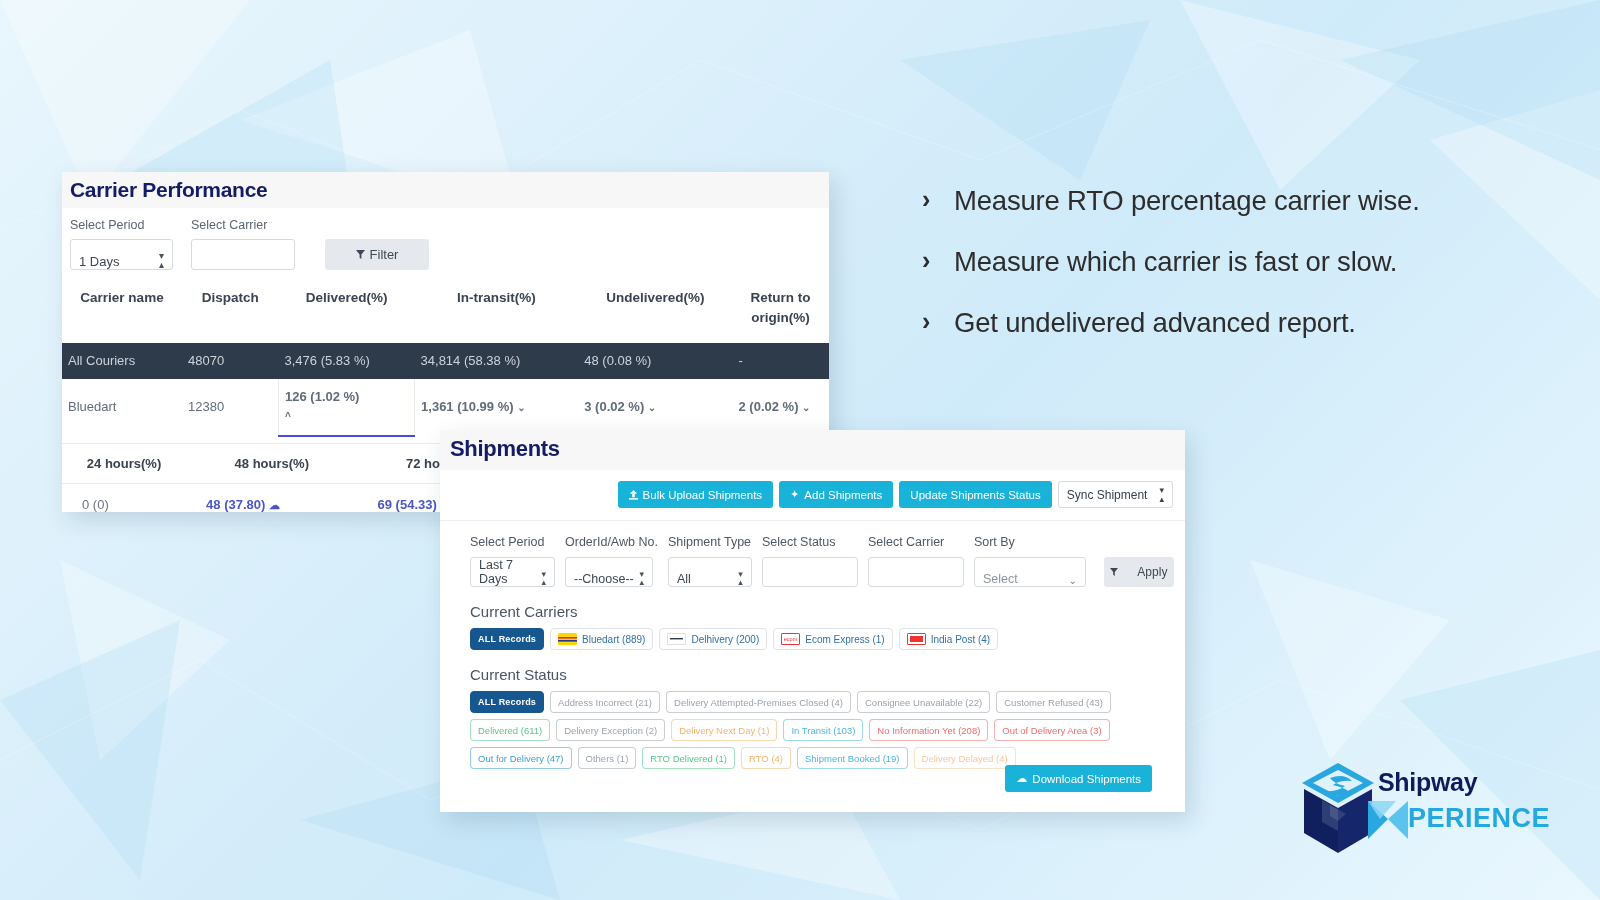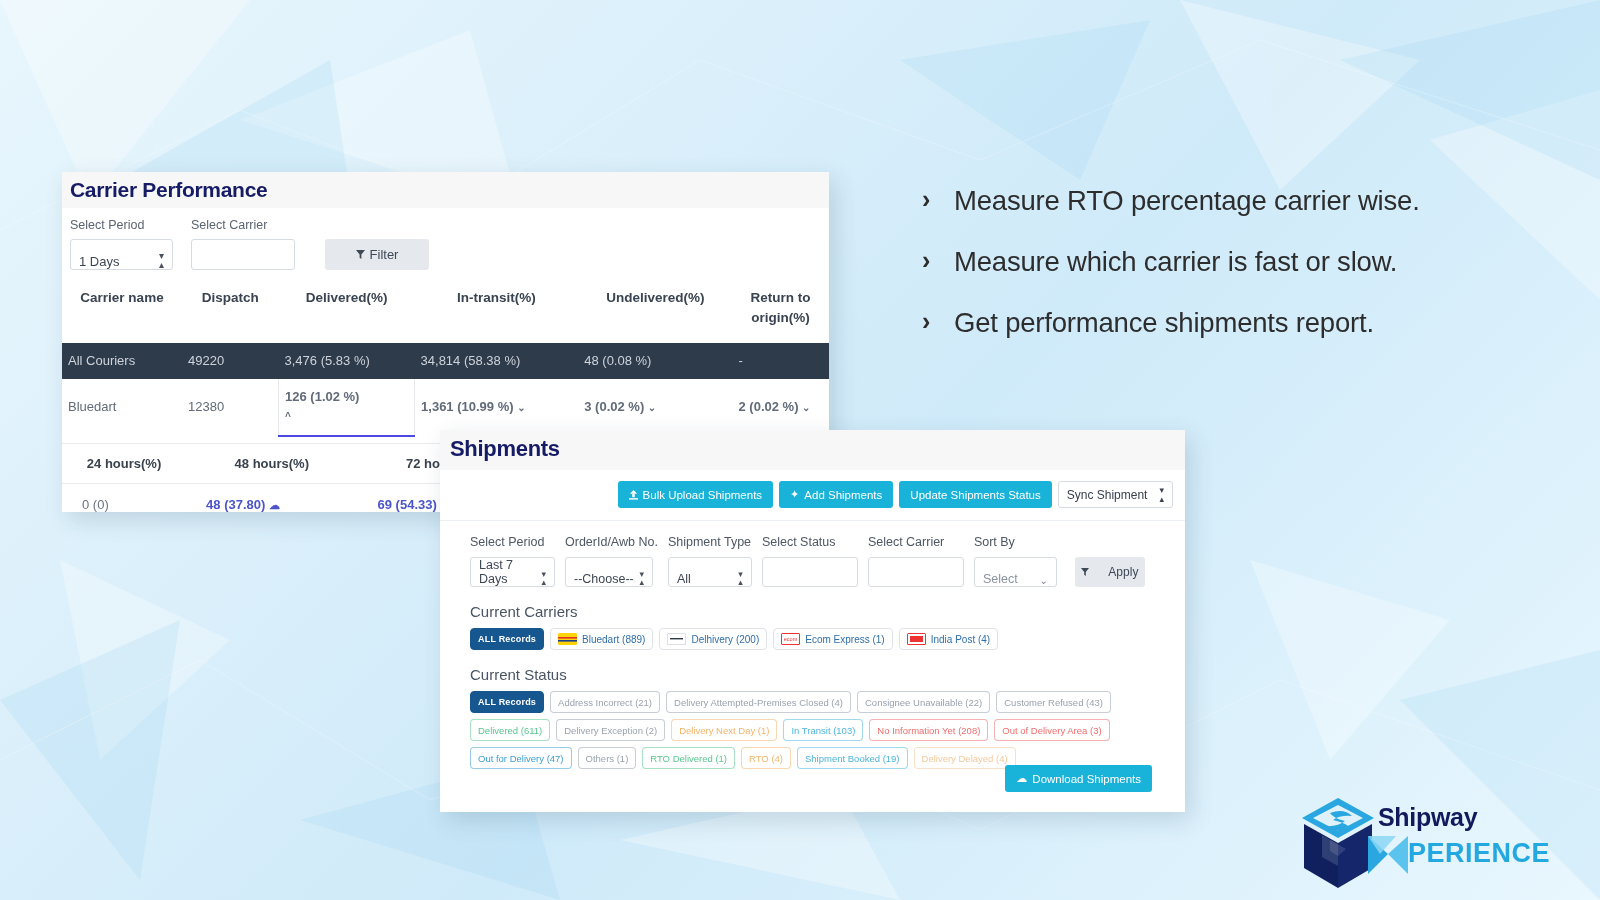--- a/index.html
+++ b/index.html
@@ -283,21 +283,21 @@
     border: none; border-radius: 3px;
     height: 27px;
     font-size: 11.5px;
     padding: 0 11px;
     display: flex; align-items: center; gap: 5px;
   }
 
   
   #logo {
     position: absolute;
-    left: 1300px; top: 790px;
+    left: 1300px; top: 755px;
     width: 240px; height: 100px; text-align: right;
   }
   .logo-word {
     position: absolute;
     left: 78px; top: 13px;
     font-size: 25px;
     font-weight: 600;
     color: #131a5c;
     letter-spacing: -0.3px;
   }
@@ -344,21 +344,21 @@
     <div class="bullet">
       <span class="bullet-chev">›</span>
       <span class="bullet-text">Measure RTO percentage carrier wise.</span>
     </div>
     <div class="bullet">
       <span class="bullet-chev">›</span>
       <span class="bullet-text">Measure which carrier is fast or slow.</span>
     </div>
     <div class="bullet">
       <span class="bullet-chev">›</span>
-      <span class="bullet-text">Get performance shipments report.</span>
+      <span class="bullet-text">Get undelivered advanced report.</span>
     </div>
   </div>
 
   <div class="panel" id="carrier-panel">
 
     <div class="cp-header">
       <div class="cp-title">Carrier Performance</div>
     </div>
 
     <div class="cp-filters">
@@ -388,21 +388,21 @@
           <th>Dispatch</th>
           <th>Delivered(%)</th>
           <th>In-transit(%)</th>
           <th>Undelivered(%)</th>
           <th style="width:96px">Return to origin(%)</th>
         </tr>
       </thead>
       <tbody>
         <tr class="row-dark">
           <td>All Couriers</td>
-          <td>49220</td>
+          <td>48070</td>
           <td>3,476 (5.83 %)</td>
           <td>34,814 (58.38 %)</td>
           <td>48 (0.08 %)</td>
           <td>-</td>
         </tr>
         <tr class="row-light">
           <td>Bluedart</td>
           <td>12380</td>
           <td class="blue cell-active">
             <span>126 (1.02 %)</span><br>
@@ -501,21 +501,21 @@
       <div class="fld">
         <span class="fld-label">Select Status</span>
         <input class="sp-ctl" style="width: 96px;" value="">
       </div>
       <div class="fld">
         <span class="fld-label">Select Carrier</span>
         <input class="sp-ctl" style="width: 96px;" value="">
       </div>
       <div class="fld">
         <span class="fld-label">Sort By</span>
-        <div class="sp-ctl" style="width:83px;justify-content:space-between;color:#8a93a1">
+        <div class="sp-ctl" style="width:112px;justify-content:space-between;color:#8a93a1">
           <span>Select</span>
           <span style="font-size:10px;color:#7a8493">⌄</span>
         </div>
       </div>
       <button class="btn-apply">
         <svg width="8" height="8" viewBox="0 0 10 10">
             <polygon points="0,0 10,0 6,5 6,10 4,8.5 4,5" fill="#3f4857"></polygon>
           </svg>
         <span>Apply</span>
       </button>

